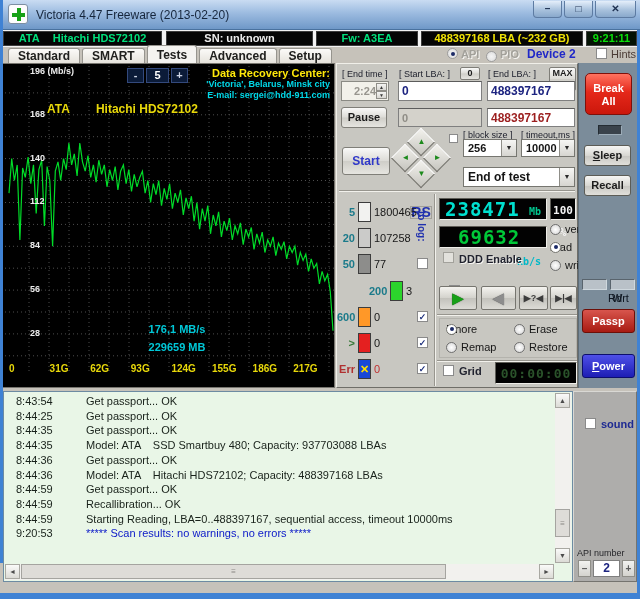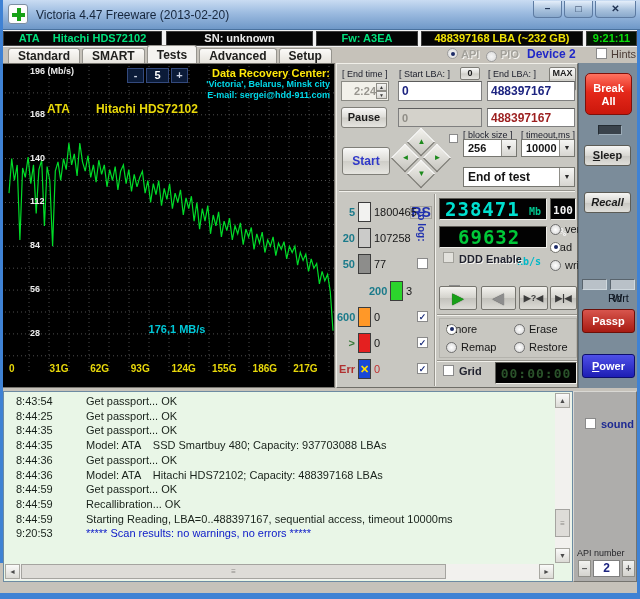--- a/index.html
+++ b/index.html
@@ -249,20 +249,21 @@
     <div id="gbanner">
       <div class="b1">Data Recovery Center:</div>
       <div class="b2">'Victoria', Belarus, Minsk city</div>
       <div class="b3">E-mail: sergei@hdd-911.com</div>
     </div>
     <div id="gtitle">
       <span>ATA</span><span class="gm">Hitachi HDS72102</span>
     </div>
     <div id="greadout">
       <div>176,1 MB/s</div>
+      <div>229659 MB</div>
     </div>
   </div>
 
   <div id="panel">
     <span class="plabel" style="left:5px; top:5px;">[ End time ]</span>
     <span class="plabel" style="left:62px; top:5px;">[ Start LBA: ]</span>
     <div class="wbtn smbtn" style="left:123px; top:3px; width:20px; height:13px; line-height:11px;">0</div>
     <span class="plabel" style="left:151px; top:5px;">[ End LBA: ]</span>
     <div class="wbtn smbtn" style="left:212px; top:3px; width:27px; height:24px; line-height:11px;">MAX</div>
 
@@ -409,21 +410,21 @@
     <span class="plabel" style="left:122px; top:301px; font-size:11px; font-weight:bold;">Grid</span>
     <div class="lcd" style="left:158px; top:298px; width:82px; height:22px; line-height:20px; text-align:center;">
       <span style="color:#2a522a; font-size:13px; letter-spacing:1px;">00:00:00</span>
     </div>
   </div>
 
   <div id="rightcol">
     <div id="btn-breakall"><span>Break All</span></div>
     <div id="led-slot"></div>
     <div class="rbtn ul" style="top:82px;">Sleep</div>
-    <div class="rbtn" style="top:129px;font-style:italic;">Recall</div>
+    <div class="rbtn" style="top:112px;">Recall</div>
     <div class="ledbox" style="left:3px;"></div>
     <div class="ledbox" style="left:31px;"></div>
     <span class="ledlabel" style="left:6px;margin-left:23px;">Rd</span>
     <span class="ledlabel" style="left:33px;">Wrt</span>
     <div id="btn-passp">Passp</div>
     <div id="btn-power">Power</div>
   </div>
 
   <div id="log">
     <div id="loglines">

